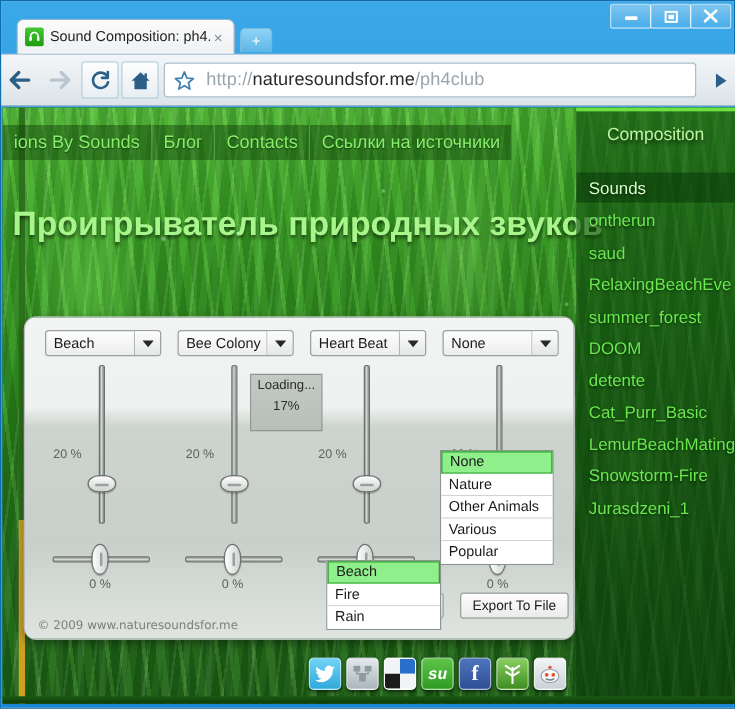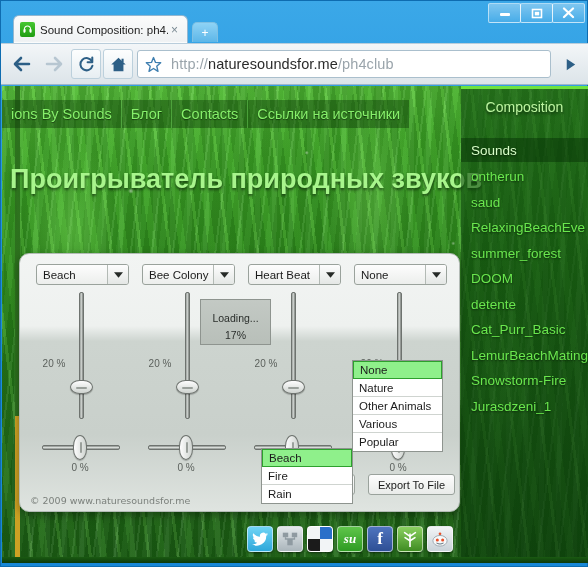--- a/index.html
+++ b/index.html
@@ -61,21 +61,21 @@
     border-radius: 5px 5px 0 0;
     display: flex; align-items: center; justify-content: center;
     color: #fff; font-size: 12px;
   }
 
   
   #toolbar {
     position: absolute; left: 0; top: 42px; width: 588px; height: 42px;
     background: linear-gradient(180deg,#f3f6f8 0%,#dce4e9 100%);
     border-top: 1px solid #b9cddb; border-bottom: 1px solid #9fb6c6;
-    display: flex; align-items: center; padding: 0 6px;
+    display: flex; align-items: center; padding: 0 0;
   }
   .navbtn {
     width: 30px; height: 30px; margin-right: 2px;
     display: flex; align-items: center; justify-content: center;
     border-radius: 3px;
   }
   .navbtn.box {
     background: linear-gradient(180deg,#fdfefe,#e7eef2);
     border: 1px solid #bcd0dc;
   }
@@ -217,24 +217,24 @@
   .hthumb::after {
     content:""; position:absolute; top:6px; bottom:6px; left:6px; width:2px;
     background:#9aa09b; border-radius:1px;
   }
   .hpct {
     position: absolute; left: 26px; top: 208px; width: 52px;
     text-align: center; font-size: 10px; color: #5c615d;
   }
 
   #loadingbox {
-    position: absolute; left: 180px; top: 45px; width: 71px; height: 46px;
+    position: absolute; left: 180px; top: 45px; width: 58px; height: 46px;
     background: linear-gradient(180deg,#c3c9c4,#b8bfb9);
     border: 1px solid #8e948f;
-    display: flex; flex-direction: column; align-items: center; justify-content: flex-end;
+    display: flex; flex-direction: column; align-items: center; justify-content: flex-start;
     font-size: 10.5px; color: #2b2f2c; line-height: 1.6;
   }
 
   .actbtn {
     position: absolute; top: 220px; height: 21px;
     background: linear-gradient(180deg,#fdfdfd,#e9ebe9);
     border: 1px solid #9aa29c; border-radius: 3px;
     display: flex; align-items: center; justify-content: center;
     font-size: 11px; color: #1b1b1b;
   }
@@ -536,21 +536,21 @@
       </div>
       <div class="soc soc-windows">
         <svg width="24" height="24" viewBox="0 0 24 24" aria-hidden="true">
           <rect x="0" y="0" width="12" height="12" fill="#f2f4f6"></rect>
           <rect x="12" y="0" width="12" height="12" fill="#2a6fc9"></rect>
           <rect x="0" y="12" width="12" height="12" fill="#1b1b1b"></rect>
           <rect x="12" y="12" width="12" height="12" fill="#f2f4f6"></rect>
         </svg>
       </div>
       <div class="soc soc-stumble">
-        <span style="font-size:13px;font-style:italic;font-family:Liberation Serif, serif;">su</span>
+        <span style="font-size:13px;font-style:italic;font-family:Liberation Mono, monospace;">su</span>
       </div>
       <div class="soc soc-facebook">
         <span style="font-size:17px;font-family:'Liberation Serif',serif;">f</span>
       </div>
       <div class="soc soc-technorati">
         <svg width="18" height="18" viewBox="0 0 20 20" aria-hidden="true">
           <path d="M10 19 V4" stroke="#ffffff" stroke-width="1.8"></path>
           <path d="M10 7 L4 3 M10 7 L16 3 M10 12 L4.5 8.5 M10 12 L15.5 8.5" stroke="#ffffff" stroke-width="1.8" stroke-linecap="round"></path>
         </svg>
       </div>

